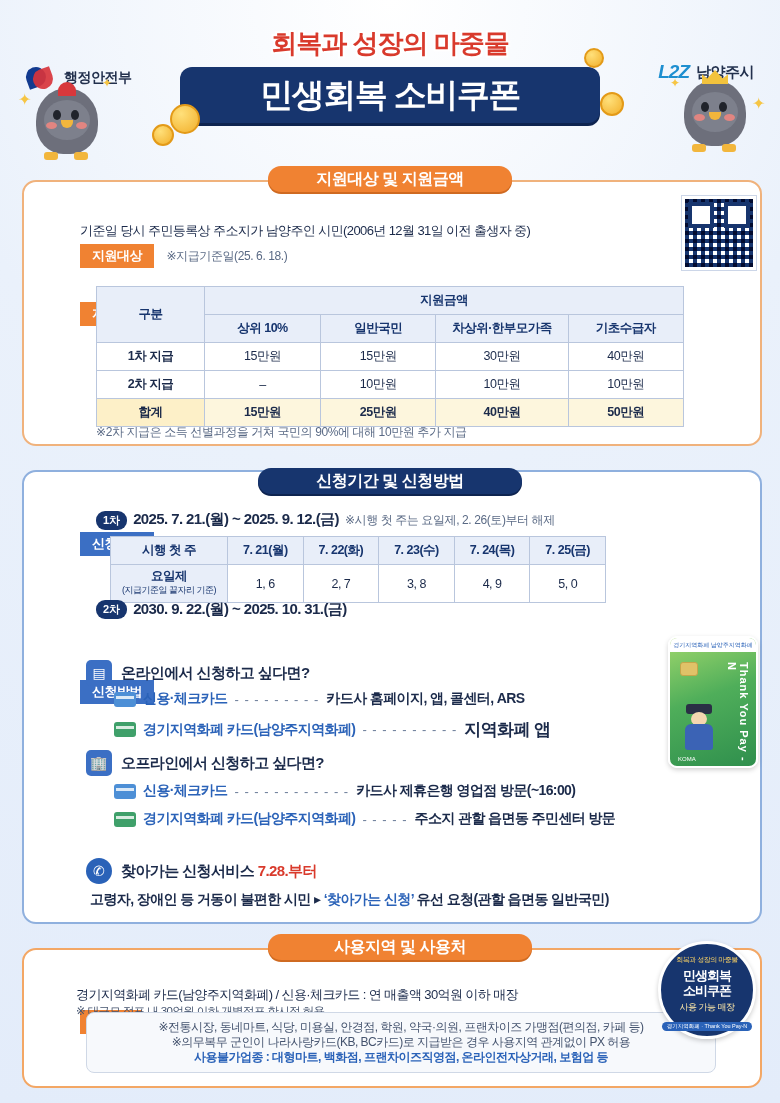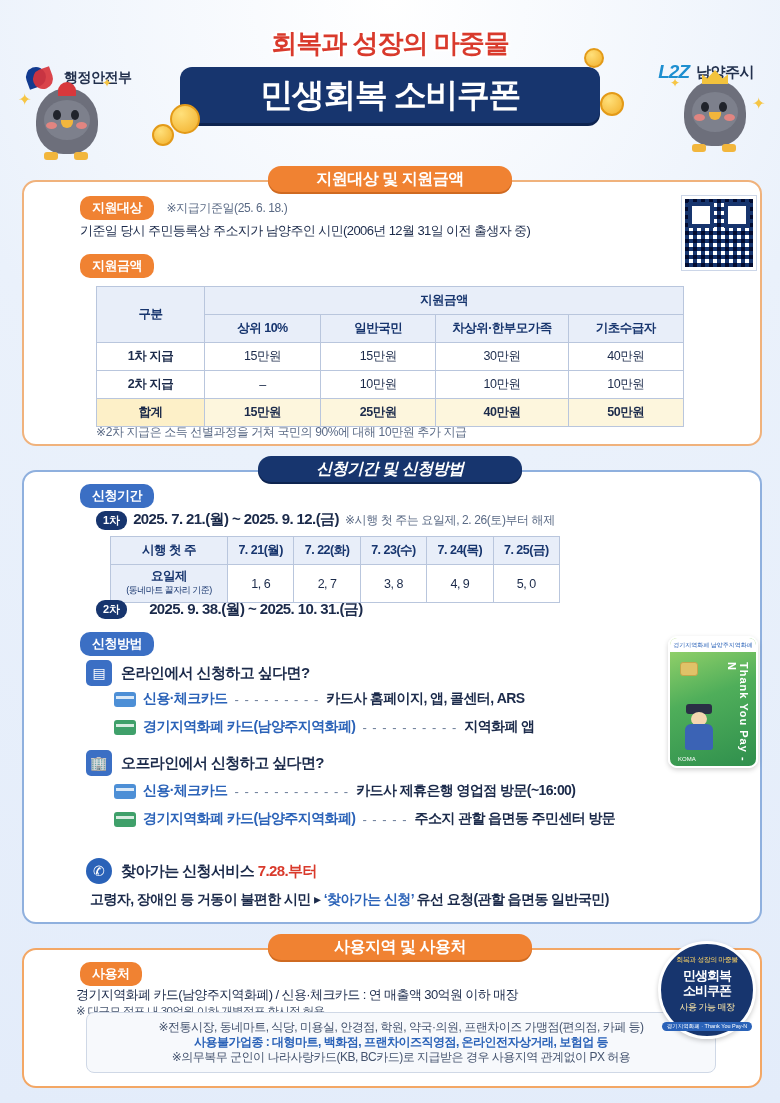--- a/index.html
+++ b/index.html
@@ -71,22 +71,22 @@
   .sec-bar.orange{background:#f08232;box-shadow:0 2px 0 #cf6a21;}
   .sec-bar.blue{background:#17356e;box-shadow:0 2px 0 #0e2450;}
 
   .panel{
     position:absolute;background:#fff;border-radius:14px;border:2px solid #f0b27c;
   }
   .panel.blue{border-color:#8fb0de;}
   .panel.orange2{border-color:#f3a765;}
 
   .pill{
-    display:inline-block;border-radius:10px;color:#fff;font-size:13px;font-weight:bold;
-    padding:3px 12px;letter-spacing:-.5px;
+    display:inline-block;border-radius:0;color:#fff;font-size:13px;font-weight:bold;
+    padding:3px 12px;letter-spacing:-.5px;margin-top:48px;
   }
   .pill.orange{background:#f08232;}
   .pill.blue{background:#3b6fc4;}
 
   .note{font-size:12px;color:#5a6a85;letter-spacing:-.4px;}
   .txt{font-size:13px;letter-spacing:-.6px;color:#1b2a4a;}
   .txt.sm{font-size:11.5px;}
   .bold{font-weight:bold;}
   .red{color:#d93a2c;}
   .blue-t{color:#2a62b8;}
@@ -265,59 +265,59 @@
       <td>25만원</td>
       <td>40만원</td>
       <td>50만원</td>
     </tr>
   </tbody>
     </table>
 
   <div class="note" style="position:absolute;left:96px;top:424px;">※2차 지급은 소득 선별과정을 거쳐 국민의 90%에 대해 10만원 추가 지급</div>
 
   <div class="panel blue" style="left:22px;top:470px;width:736px;height:450px;"></div>
-  <div class="sec-bar blue" style="left:258px;top:456px;width:264px;font-style:italic;">신청기간 및 신청방법</div>
+  <div class="sec-bar blue" style="left:258px;top:468px;width:264px;">신청기간 및 신청방법</div>
 
   <div style="position:absolute;left:80px;top:484px;">
     <span class="pill blue">신청기간</span>
   </div>
 
   <div style="position:absolute;left:96px;top:510px;display:flex;align-items:baseline;gap:6px;">
     <span style="background:#17356e;color:#fff;border-radius:9px;font-size:11px;font-weight:bold;padding:2px 7px;">1차</span>
     <span class="txt bold" style="font-size:15px;">2025. 7. 21.(월) ~ 2025. 9. 12.(금)</span>
     <span class="note">※시행 첫 주는 요일제, 2. 26(토)부터 해제</span>
   </div>
 
-  <table class="tbl" style="position:absolute;left:110px;top:536px;width:450px;">
+  <table class="tbl" style="position:absolute;left:110px;top:536px;width:496px;">
     <tbody>
         <tr>
       <th style="width:112px;">시행 첫 주</th>
       <th>7. 21(월)</th>
       <th>7. 22(화)</th>
       <th>7. 23(수)</th>
       <th>7. 24(목)</th>
       <th>7. 25(금)</th>
     </tr>
     <tr>
       <th style="line-height:13px;">
         <span class="bold">요일제</span><br>
-        <span style="font-size:9px;font-weight:normal;">(동네마트 끝자리 기준)</span>
+        <span style="font-size:9px;font-weight:normal;">(지급기준일 끝자리 기준)</span>
       </th>
       <td>1, 6</td>
       <td>2, 7</td>
       <td>3, 8</td>
       <td>4, 9</td>
       <td>5, 0</td>
     </tr>
   </tbody>
     </table>
 
-  <div style="position:absolute;left:96px;top:600px;display:flex;align-items:flex-start;gap:22px;">
+  <div style="position:absolute;left:96px;top:600px;display:flex;align-items:flex-start;gap:6px;">
     <span style="background:#17356e;color:#fff;border-radius:9px;font-size:11px;font-weight:bold;padding:2px 7px;">2차</span>
-    <span class="txt bold" style="font-size:15px;">2025. 9. 38.(월) ~ 2025. 10. 31.(금)</span>
+    <span class="txt bold" style="font-size:15px;">2030. 9. 22.(월) ~ 2025. 10. 31.(금)</span>
   </div>
 
   <div style="position:absolute;left:80px;top:632px;">
     <span class="pill blue">신청방법</span>
   </div>
 
   <div class="card-img">
     <div class="hdr">경기지역화폐   남양주지역화폐</div>
     <div class="chip"></div>
     <div class="vtxt">Thank You Pay - N</div>
@@ -336,21 +336,21 @@
   <div style="position:absolute;left:114px;top:690px;display:flex;align-items:center;gap:7px;">
     <span class="icon-card"></span>
     <span class="txt blue-t bold" style="font-size:14px;">신용·체크카드</span>
     <span class="dots txt">- - - - - - - - -</span>
     <span class="txt bold" style="font-size:14px;">카드사 홈페이지, 앱, 콜센터, ARS</span>
   </div>
   <div style="position:absolute;left:114px;top:718px;display:flex;align-items:center;gap:7px;">
     <span class="icon-card g"></span>
     <span class="txt blue-t bold" style="font-size:14px;">경기지역화폐 카드(남양주지역화폐)</span>
     <span class="dots txt">- - - - - - - - - -</span>
-    <span class="txt bold" style="font-size:14px;">지역화폐 앱</span>
+    <span class="txt bold" style="font-size:17px;">지역화폐 앱</span>
   </div>
 
   <div style="position:absolute;left:86px;top:750px;display:flex;align-items:center;gap:9px;">
     <span class="icon-box">🏢</span>
     <span class="txt bold" style="font-size:15px;">오프라인에서 신청하고 싶다면?</span>
   </div>
   <div style="position:absolute;left:114px;top:782px;display:flex;align-items:center;gap:7px;">
     <span class="icon-card"></span>
     <span class="txt blue-t bold" style="font-size:14px;">신용·체크카드</span>
     <span class="dots txt">- - - - - - - - - - - -</span>
@@ -375,22 +375,22 @@
   <div class="sec-bar orange" style="left:268px;top:934px;width:264px;">사용지역 및 사용처</div>
 
   <div style="position:absolute;left:80px;top:962px;">
     <span class="pill orange">사용처</span>
   </div>
   <div class="txt" style="position:absolute;left:76px;top:986px;width:560px;">경기지역화폐 카드(남양주지역화폐) / 신용·체크카드 : 연 매출액 30억원 이하 매장</div>
   <div class="txt sm" style="position:absolute;left:76px;top:1004px;width:560px;color:#44536e;">※ 대규모 점포 내 30억원 이하 개별점포 한시적 허용</div>
 
   <div class="grey-box">
     <div class="center">※전통시장, 동네마트, 식당, 미용실, 안경점, 학원, 약국·의원, 프랜차이즈 가맹점(편의점, 카페 등)</div>
+    <div class="center">※의무복무 군인이 나라사랑카드(KB, BC카드)로 지급받은 경우 사용지역 관계없이 PX 허용</div>
     <div class="center bt">사용불가업종 : 대형마트, 백화점, 프랜차이즈직영점, 온라인전자상거래, 보험업 등</div>
-    <div class="center">※의무복무 군인이 나라사랑카드(KB, BC카드)로 지급받은 경우 사용지역 관계없이 PX 허용</div>
   </div>
 
   <div class="footer-badge">
     <div class="l1">회복과 성장의 마중물</div>
     <div class="l2" style="white-space:pre-line;">민생회복
 소비쿠폰</div>
     <div class="l3">사용 가능 매장</div>
     <div class="l4">경기지역화폐 · Thank You Pay-N</div>
   </div>
 

